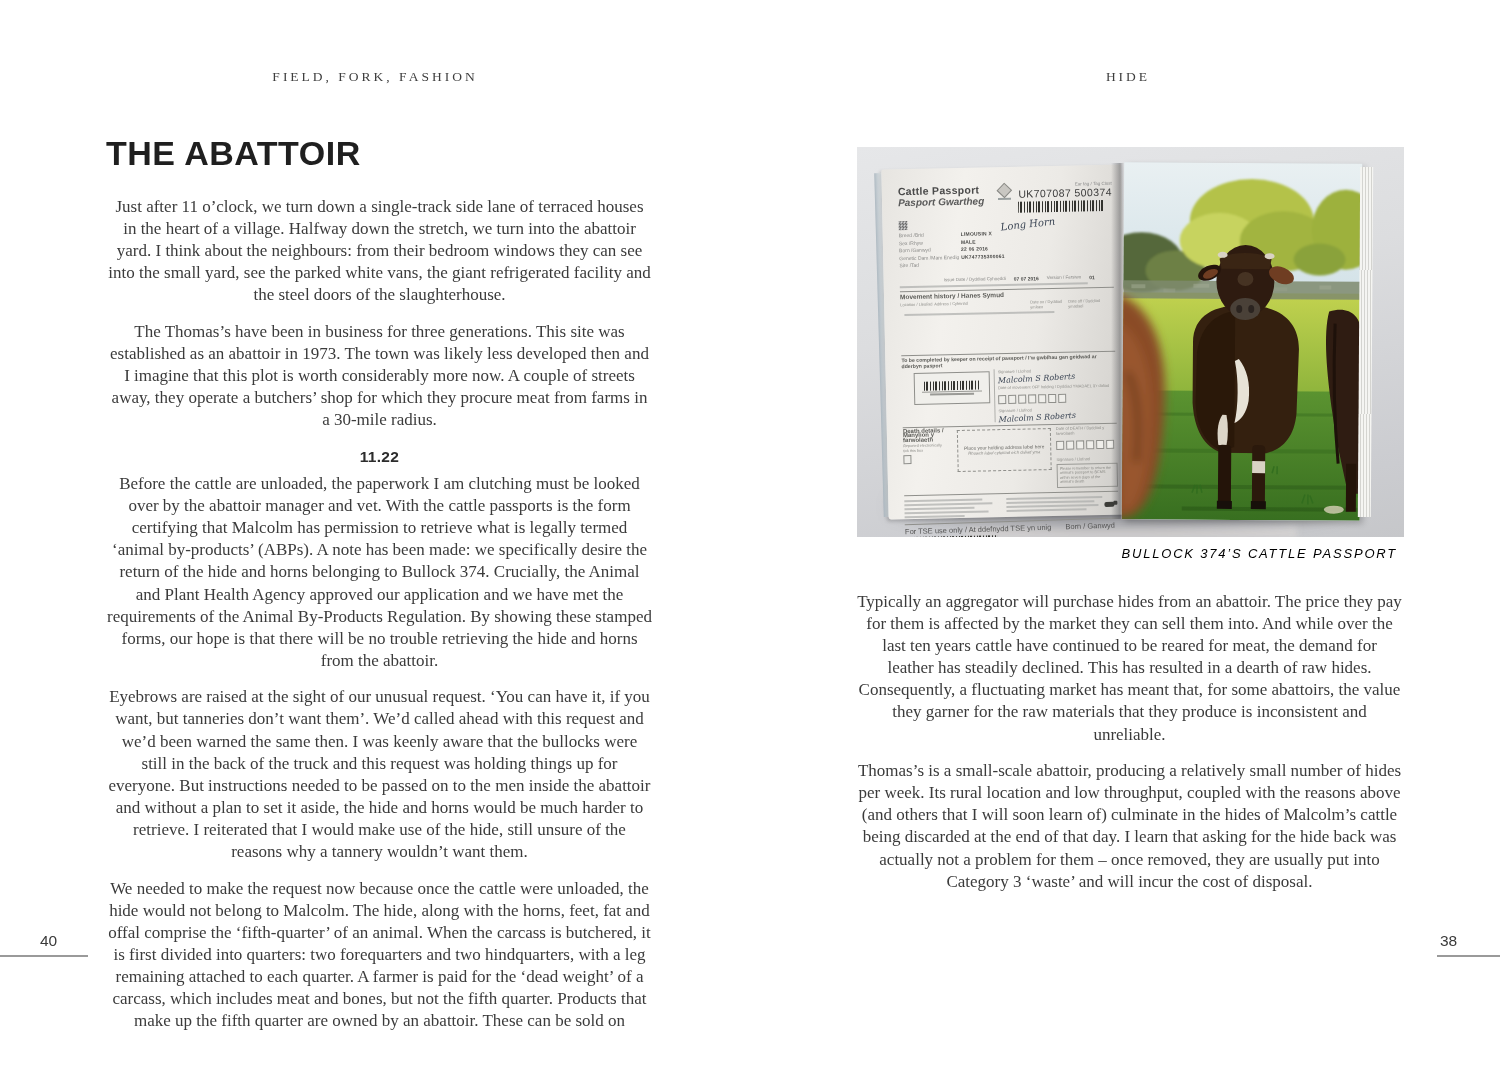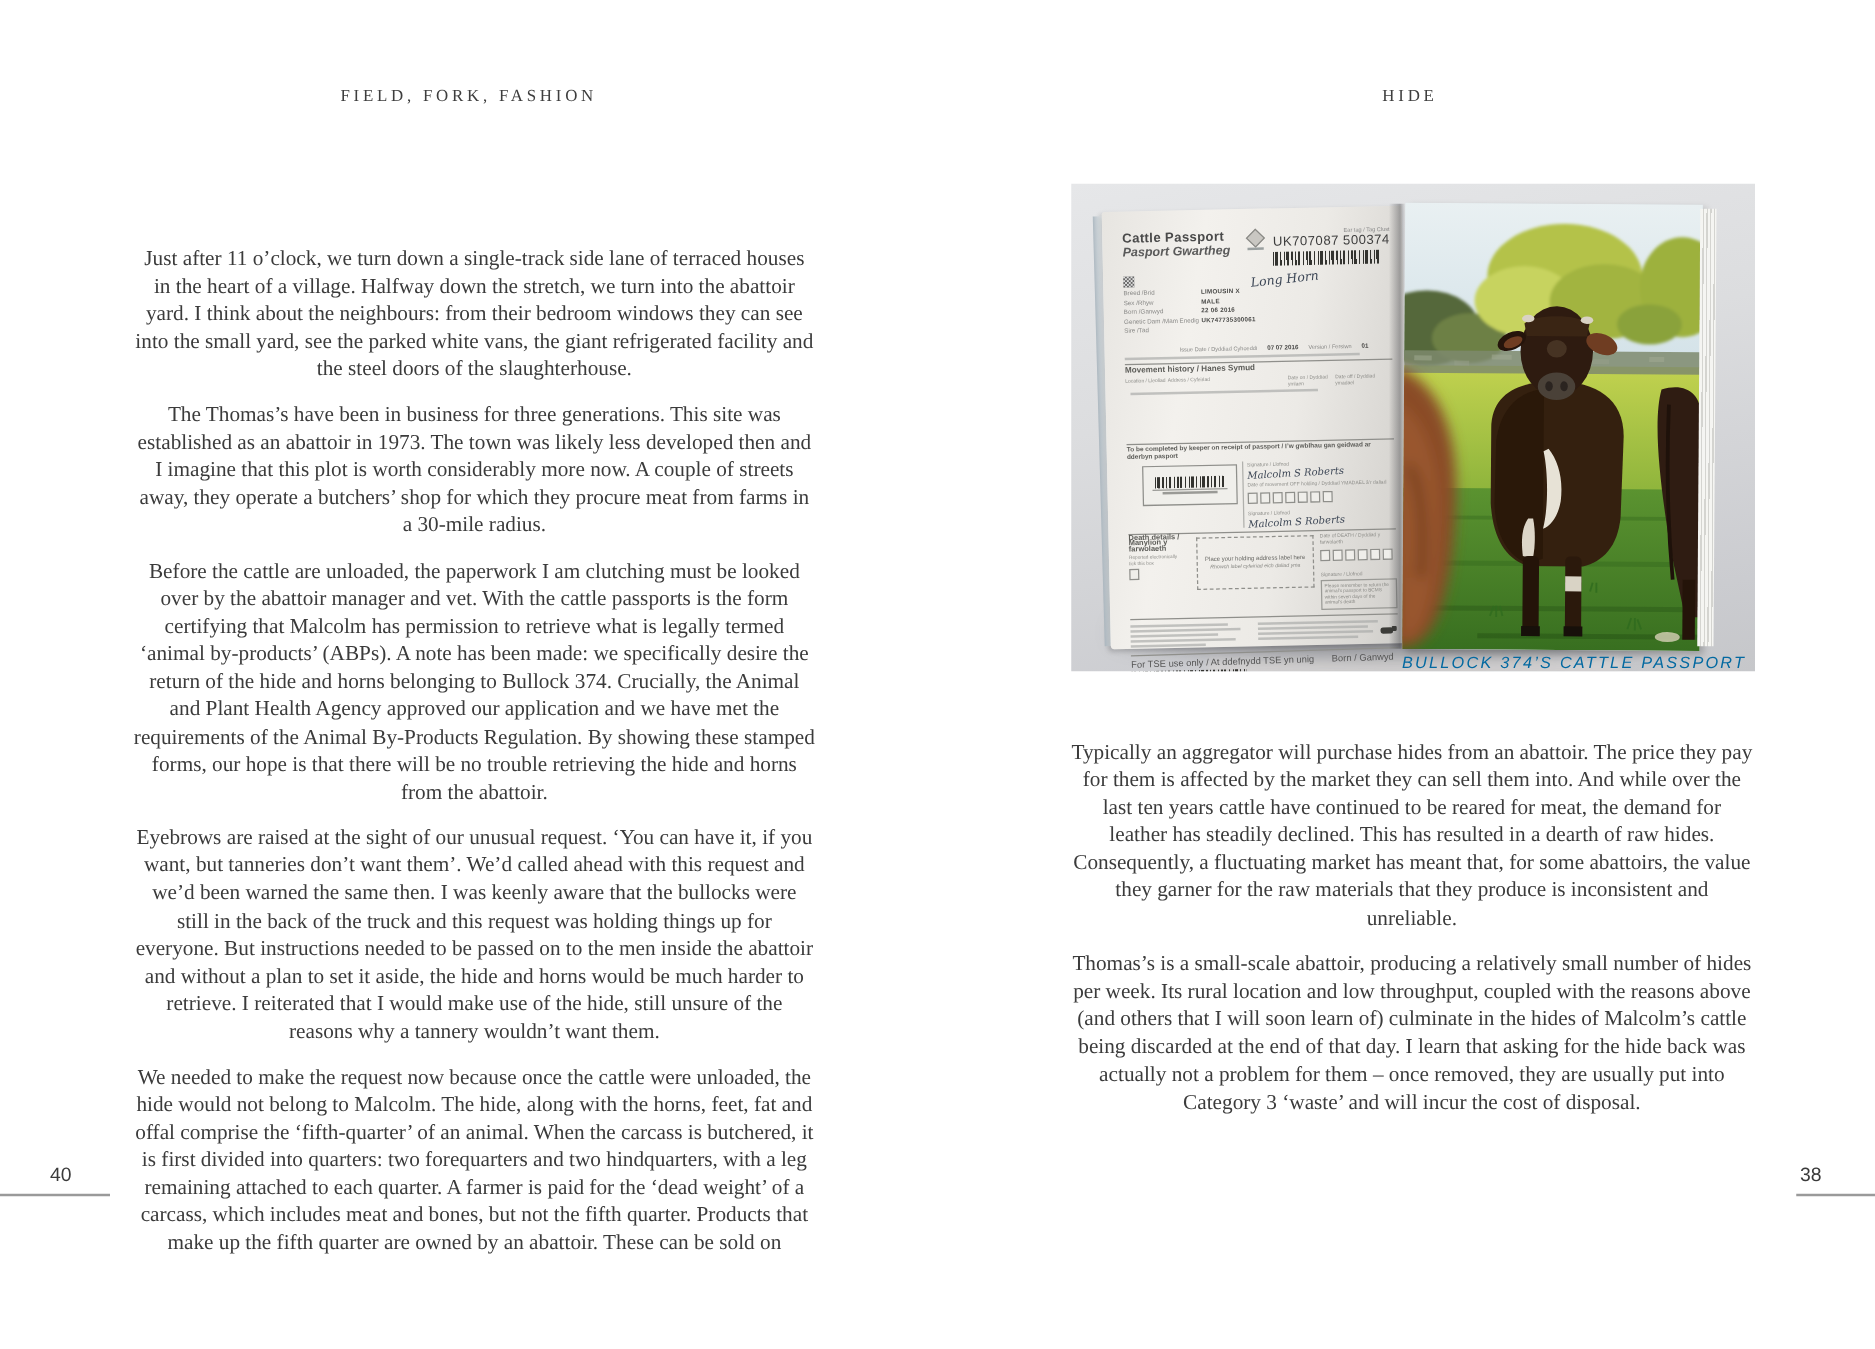--- a/index.html
+++ b/index.html
@@ -98,35 +98,37 @@
   .notice-box{border:1px solid #9a9a96;padding:2px;font-size:3.8px;color:#8a8a86;line-height:4.5px;margin-top:2px;}
   #pp-address{display:flex;margin-top:4px;border-top:1px solid #8f8f8b;padding-top:2px;}
   #pp-address .halfA{width:96px;} #pp-address .halfB{flex:1;padding-left:6px;position:relative;}
   #cow-glyph{position:absolute;right:4px;top:8px;width:10px;height:5px;background:#3c3c38;border-radius:2px;}
   #cow-glyph:before{content:"";position:absolute;right:-3px;top:-1px;width:4px;height:4px;background:#3c3c38;border-radius:1px;}
   #pp-tse{border-top:1px solid #8f8f8b;margin-top:3px;padding-top:2px;display:flex;gap:14px;
           font-size:7.5px;color:#77777
 3;transform:rotate(-0.6deg);}
   #pp-tse-bc{width:92px;height:12px;margin-top:2px;}
 
-  #caption{position:absolute;left:857px;top:498px;width:540px;text-align:right;
+  #caption{position:absolute;left:857px;top:522px;width:540px;text-align:right;
            font-family:"Liberation Sans",sans-serif;font-style:italic;font-size:13px;
-           letter-spacing:1.8px;color:#0369a1;white-space:nowrap;}
+           letter-spacing:1.8px;color:#000000;white-space:nowrap;}
 </style>
 </head>
 <body>
 
 <div id="spread">
 
   <div class="running-head" id="head-left">FIELD, FORK, FASHION</div>
   <div class="running-head" id="head-right">HIDE</div>
 
+  <div id="chapter-title">THE ABATTOIR</div>
   <div class="col" id="col-left">
     <p>Just after 11 o’clock, we turn down a single-track side lane of terraced houses in the heart of a village. Halfway down the stretch, we turn into the abattoir yard. I think about the neighbours: from their bedroom windows they can see into the small yard, see the parked white vans, the giant refrigerated facility and the steel doors of the slaughterhouse.</p>
     <p>The Thomas’s have been in business for three generations. This site was established as an abattoir in 1973. The town was likely less developed then and I imagine that this plot is worth considerably more now. A couple of streets away, they operate a butchers’ shop for which they procure meat from farms in a 30-mile radius.</p>
+    <div class="time-head">11.22</div>
     <p>Before the cattle are unloaded, the paperwork I am clutching must be looked over by the abattoir manager and vet. With the cattle passports is the form certifying that Malcolm has permission to retrieve what is legally termed ‘animal by-products’ (ABPs). A note has been made: we specifically desire the return of the hide and horns belonging to Bullock 374. Crucially, the Animal and Plant Health Agency approved our application and we have met the requirements of the Animal By-Products Regulation. By showing these stamped forms, our hope is that there will be no trouble retrieving the hide and horns from the abattoir.</p>
     <p>Eyebrows are raised at the sight of our unusual request. ‘You can have it, if you want, but tanneries don’t want them’. We’d called ahead with this request and we’d been warned the same then. I was keenly aware that the bullocks were still in the back of the truck and this request was holding things up for everyone. But instructions needed to be passed on to the men inside the abattoir and without a plan to set it aside, the hide and horns would be much harder to retrieve. I reiterated that I would make use of the hide, still unsure of the reasons why a tannery wouldn’t want them.</p>
     <p>We needed to make the request now because once the cattle were unloaded, the hide would not belong to Malcolm. The hide, along with the horns, feet, fat and offal comprise the ‘fifth-quarter’ of an animal. When the carcass is butchered, it is first divided into quarters: two forequarters and two hindquarters, with a leg remaining attached to each quarter. A farmer is paid for the ‘dead weight’ of a carcass, which includes meat and bones, but not the fifth quarter. Products that make up the fifth quarter are owned by an abattoir. These can be sold on</p>
   </div>
   <div class="page-num" id="pn-left">40</div>
   <div class="pn-rule" id="pn-rule-left"></div>
 
   <div id="photo">
     <div id="table-light"></div>
     <div id="book-shadow"></div>

